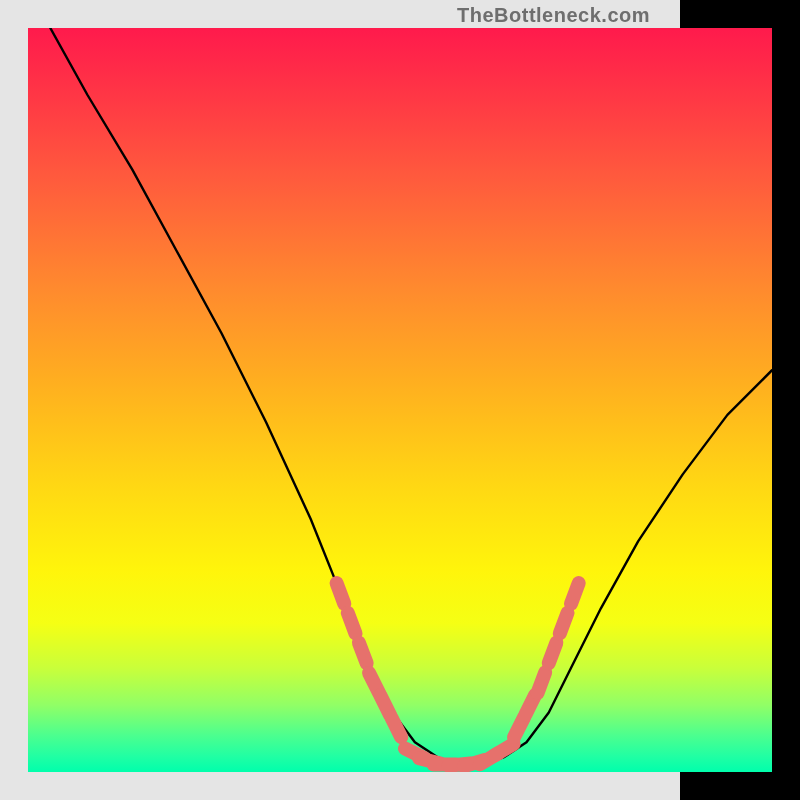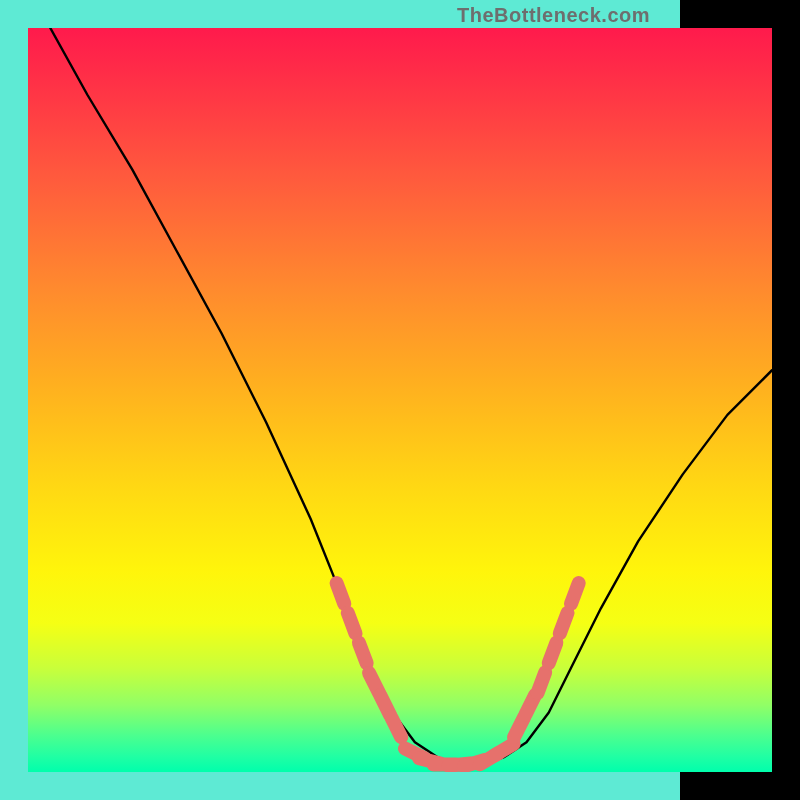--- a/index.html
+++ b/index.html
@@ -7,21 +7,21 @@
     padding: 0;
     width: 800px;
     height: 800px;
     background: #000000;
     overflow: hidden;
   }
   .stage {
     position: relative;
     width: 680px;
     height: 800px;
-    background: #5eead4;
+    background: #e5e5e5;
   }
   .plot {
     position: absolute;
     left: 28px;
     top: 28px;
     width: 744px;
     height: 744px;
   }
   .gradient {
     position: absolute;

